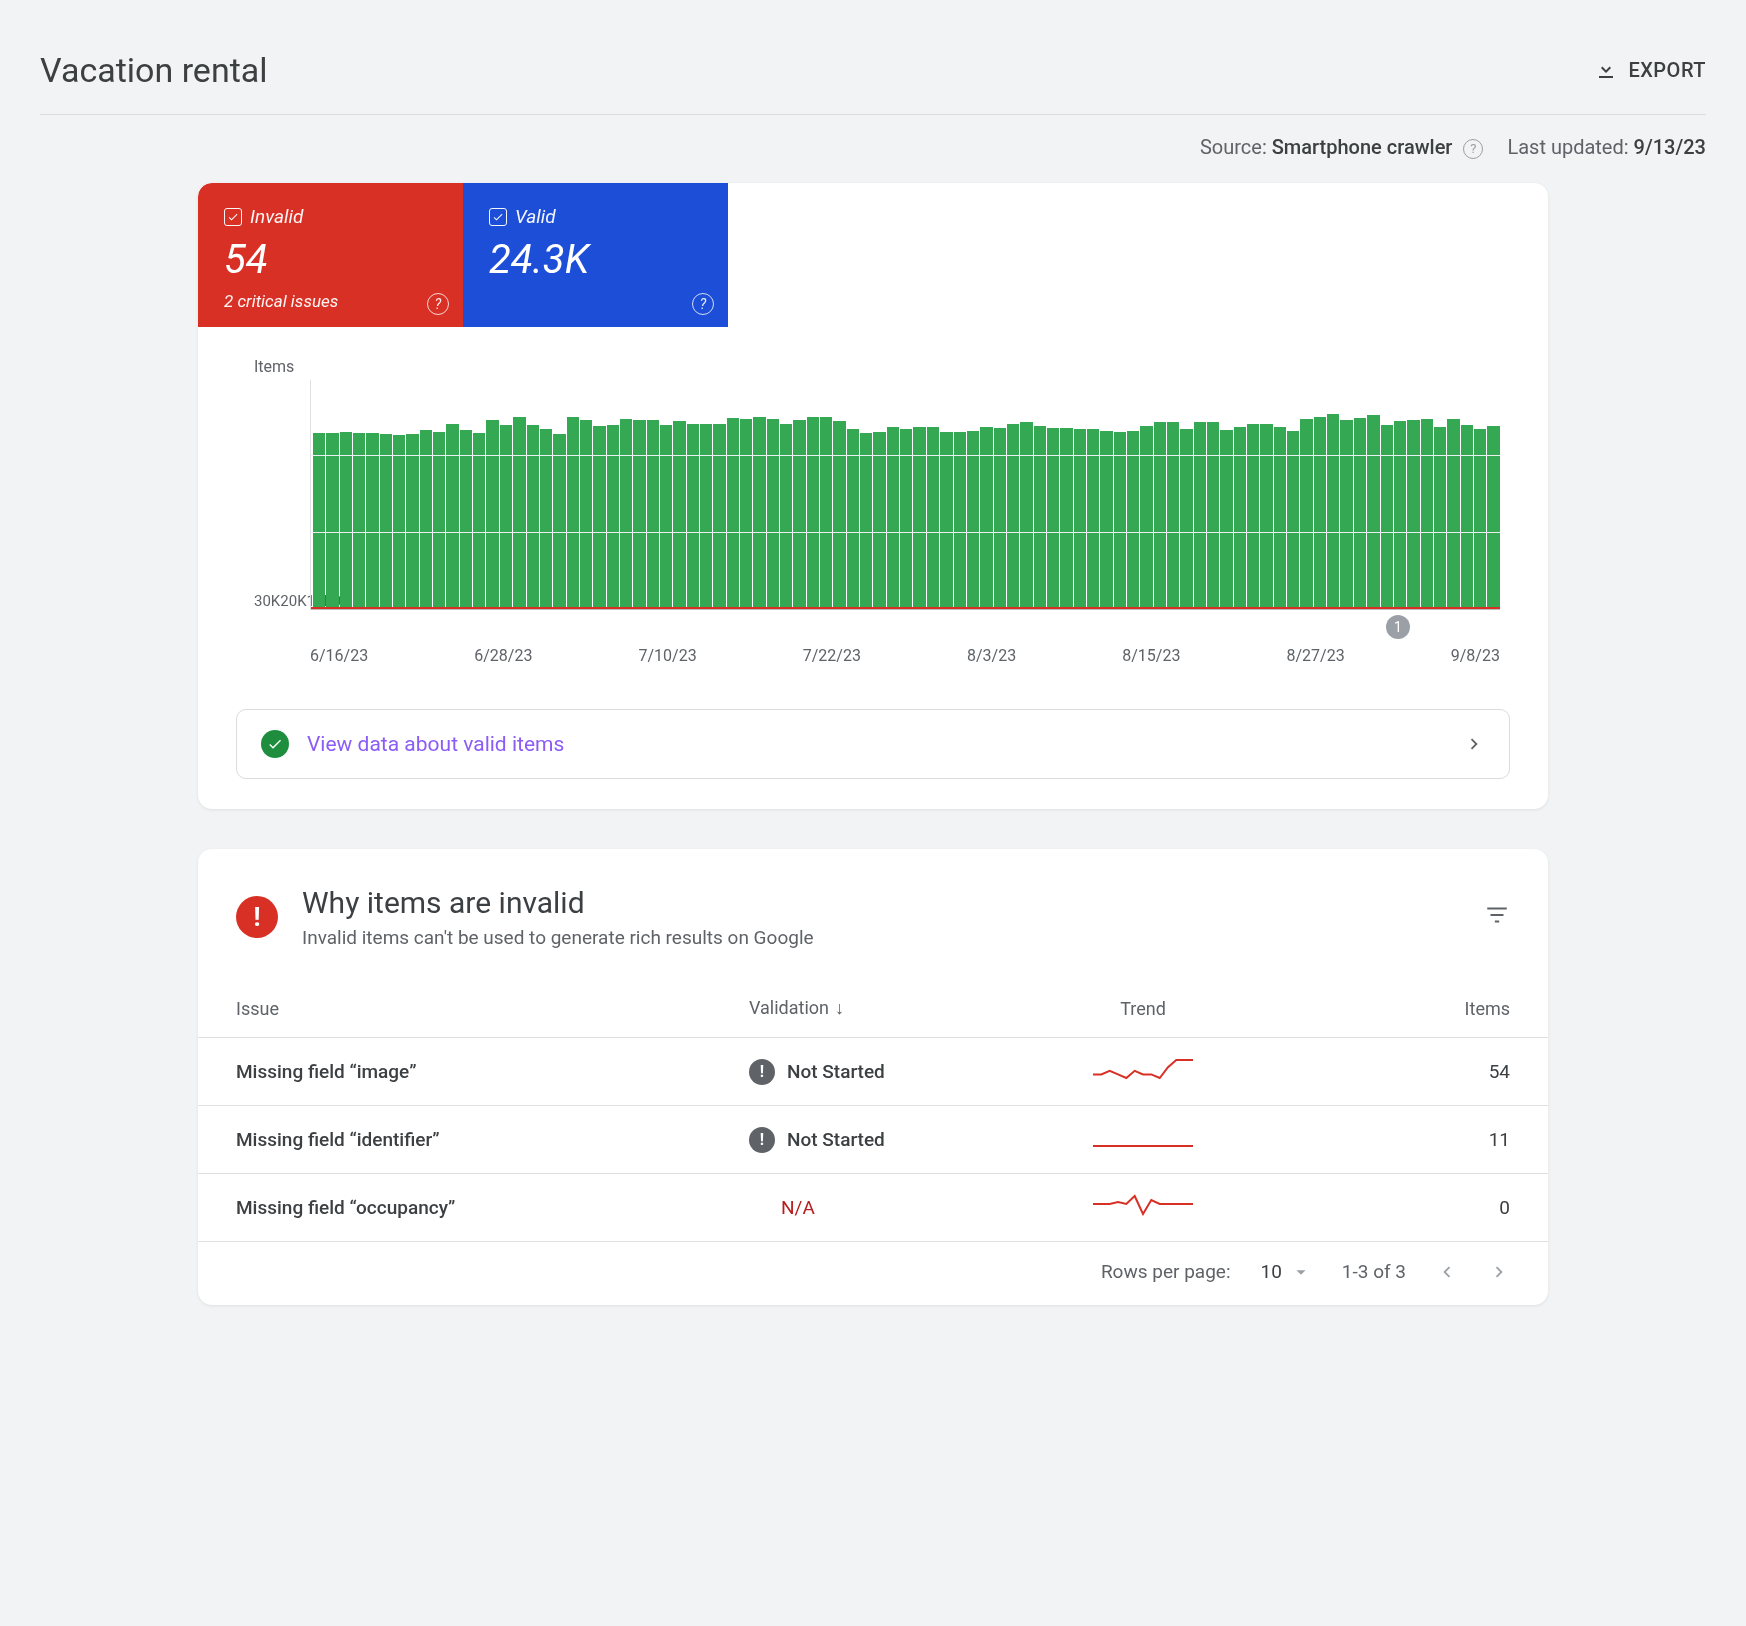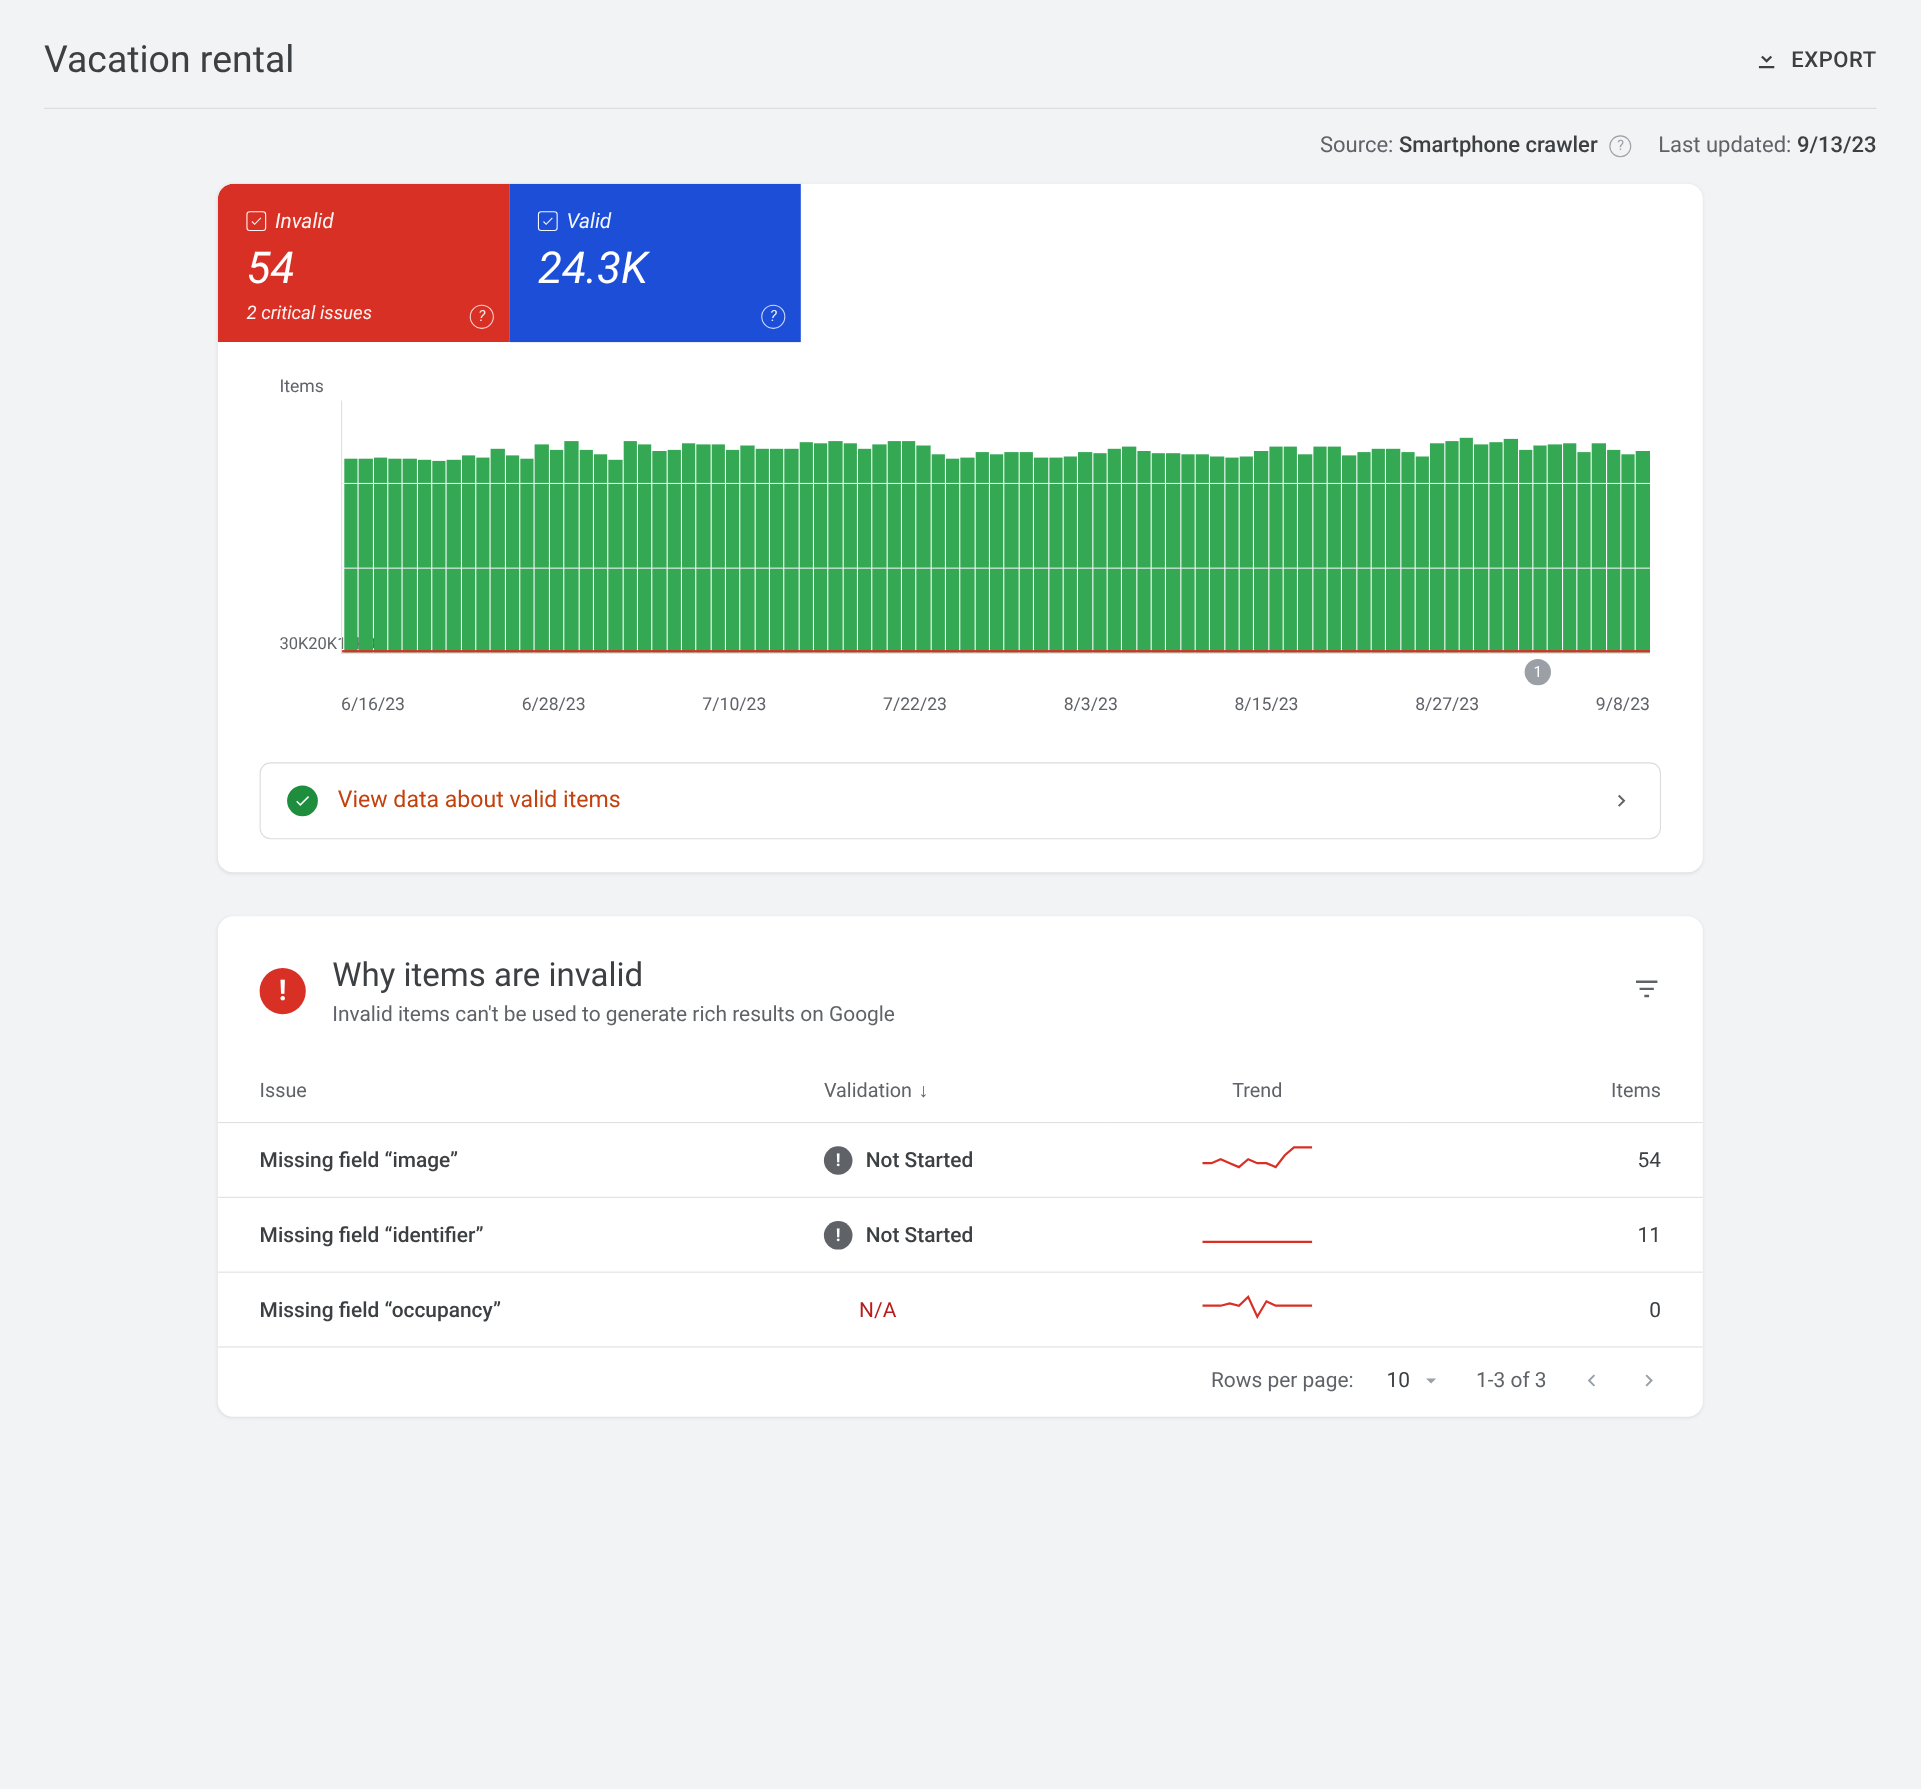--- a/index.html
+++ b/index.html
@@ -1,17 +1,17 @@
 <!DOCTYPE html>
 <html><head>
 <meta charset="utf-8">
 <style>
   * { box-sizing: border-box; }
   html,body { margin:0; padding:0; font-family: Roboto, "Helvetica Neue", Arial, sans-serif; background:#f1f3f4; color:#3c4043; }
-  .page { width:1746px; margin:0 auto; padding:24px 40px 0 40px; }
+  .page { width:1746px; margin:16px auto; padding:24px 40px 0 40px; }
   .header { display:flex; align-items:center; justify-content:space-between; padding:10px 0 24px 0; border-bottom:1px solid #dadce0; }
   .header h1 { font-size:34px; font-weight:400; color:#3c4043; margin:0; }
   .export-btn { display:flex; align-items:center; gap:10px; cursor:pointer; color:#3c4043; font-weight:500; font-size:20px; letter-spacing:.5px; }
   .export-btn svg { width:24px; height:24px; fill:#3c4043; }
 
   .meta-row { display:flex; justify-content:flex-end; gap:24px; padding:20px 0 24px 0; font-size:20px; color:#5f6368; }
   .meta-row b { color:#3c4043; font-weight:500; }
   .help-circ { display:inline-flex; width:20px; height:20px; border:1.5px solid #9aa0a6; border-radius:50%; align-items:center; justify-content:center; font-size:13px; color:#9aa0a6; margin-left:6px; vertical-align:middle; }
 
   .card { background:#fff; border-radius:14px; margin:0 auto 40px auto; width:1350px; overflow:hidden; box-shadow:0 1px 3px rgba(60,64,67,.1); }
@@ -38,21 +38,21 @@
   .bars { display:flex; align-items:flex-end; gap:1px; height:230px; border-bottom:1px solid #bdbdbd; border-left:1px solid #e0e0e0; padding-left:2px; position:relative; }
   .redline { position:absolute; left:0; right:0; bottom:0; height:2px; background:#d93025; }
   .bar { flex:1; background:#34a853; }
   .grid { position:absolute; inset:0; pointer-events:none; }
   .grid div { position:absolute; left:0; right:0; border-top:1px solid #eceff1; }
   .xaxis { display:flex; justify-content:space-between; padding:36px 0 0 56px; color:#5f6368; font-size:16px; }
   .marker { position:absolute; bottom:-30px; right:90px; width:24px; height:24px; border-radius:50%; background:#9aa0a6; color:#fff; font-size:14px; display:flex; align-items:center; justify-content:center; }
 
   
   .viewdata { margin:34px 0 0 0; border:1px solid #dadce0; border-radius:10px; display:flex; align-items:center; padding:20px 24px; cursor:pointer; }
-  .viewdata .txt { font-size:21px; color:#c2410c; margin-left:18px; flex:1; }
+  .viewdata .txt { font-size:21px; color:#8b5cf6; margin-left:18px; flex:1; }
   .check-circ { width:28px; height:28px; border-radius:50%; background:#1e8e3e; display:flex; align-items:center; justify-content:center; }
   .check-circ svg { width:16px; height:16px; fill:#fff; }
 
   
   .issues-head { display:flex; align-items:center; gap:24px; padding:36px 38px 10px 38px; }
   .warnbig { width:42px; height:42px; border-radius:50%; background:#d93025; color:#fff; display:flex; align-items:center; justify-content:center; font-size:26px; font-weight:bold; }
   .issues-head h2 { font-size:30px; font-weight:400; margin:0; color:#3c4043; }
   .issues-head .sub { font-size:19px; color:#5f6368; margin-top:6px; }
   .filter-ic { margin-left:auto; cursor:pointer; }
   .filter-ic svg { width:26px; height:26px; fill:#5f6368; }

